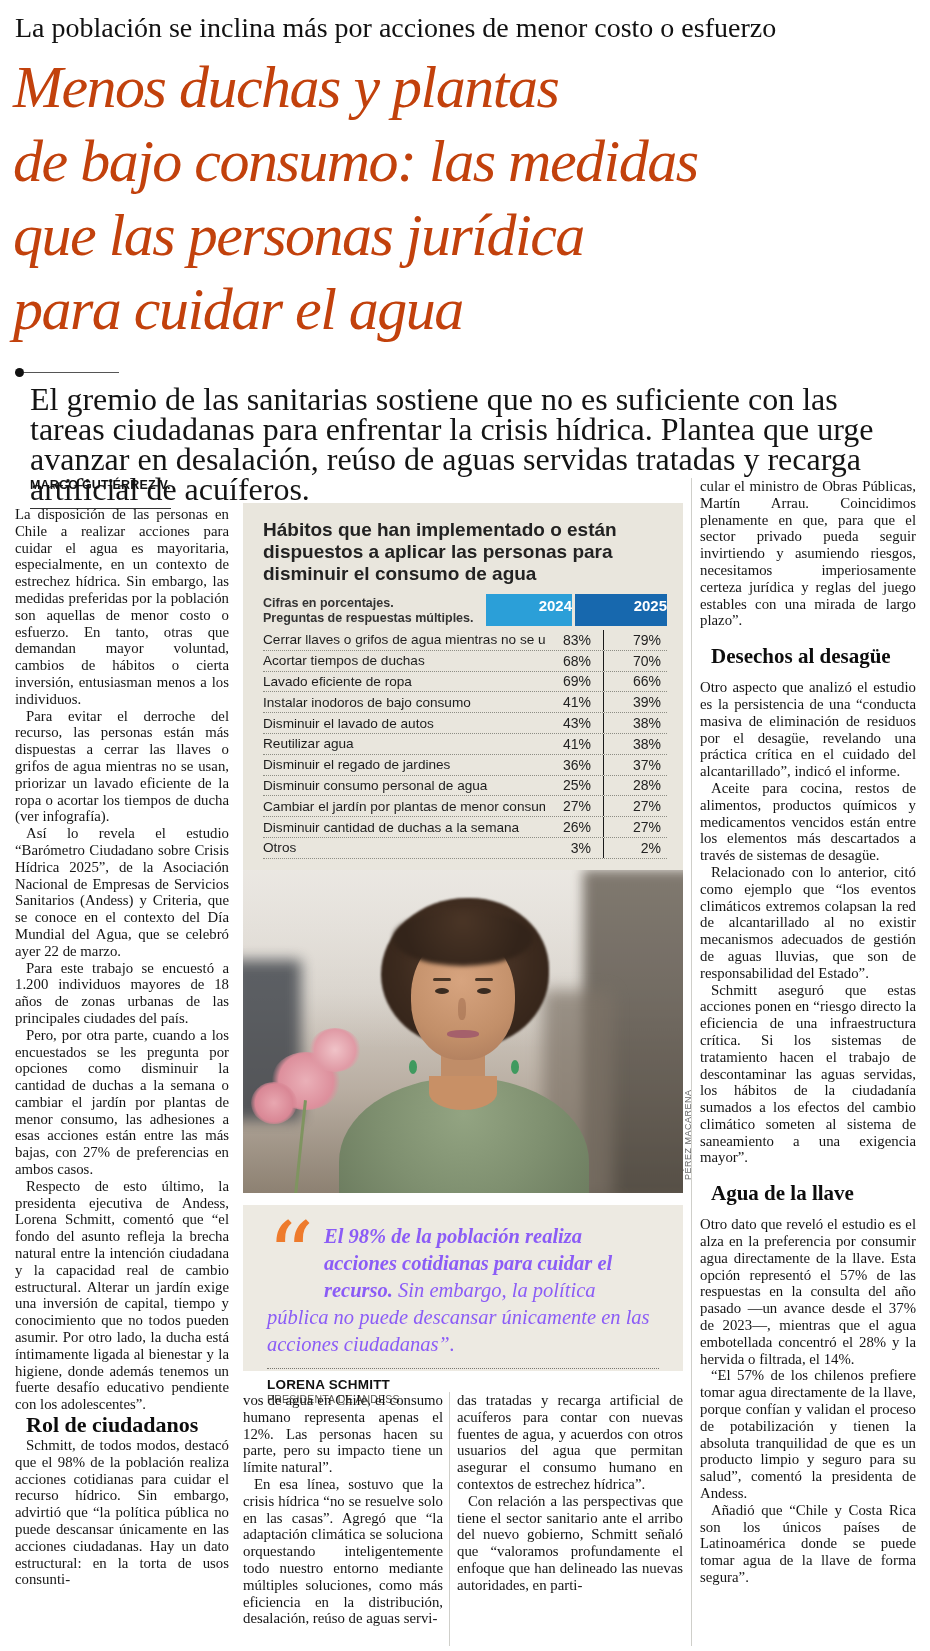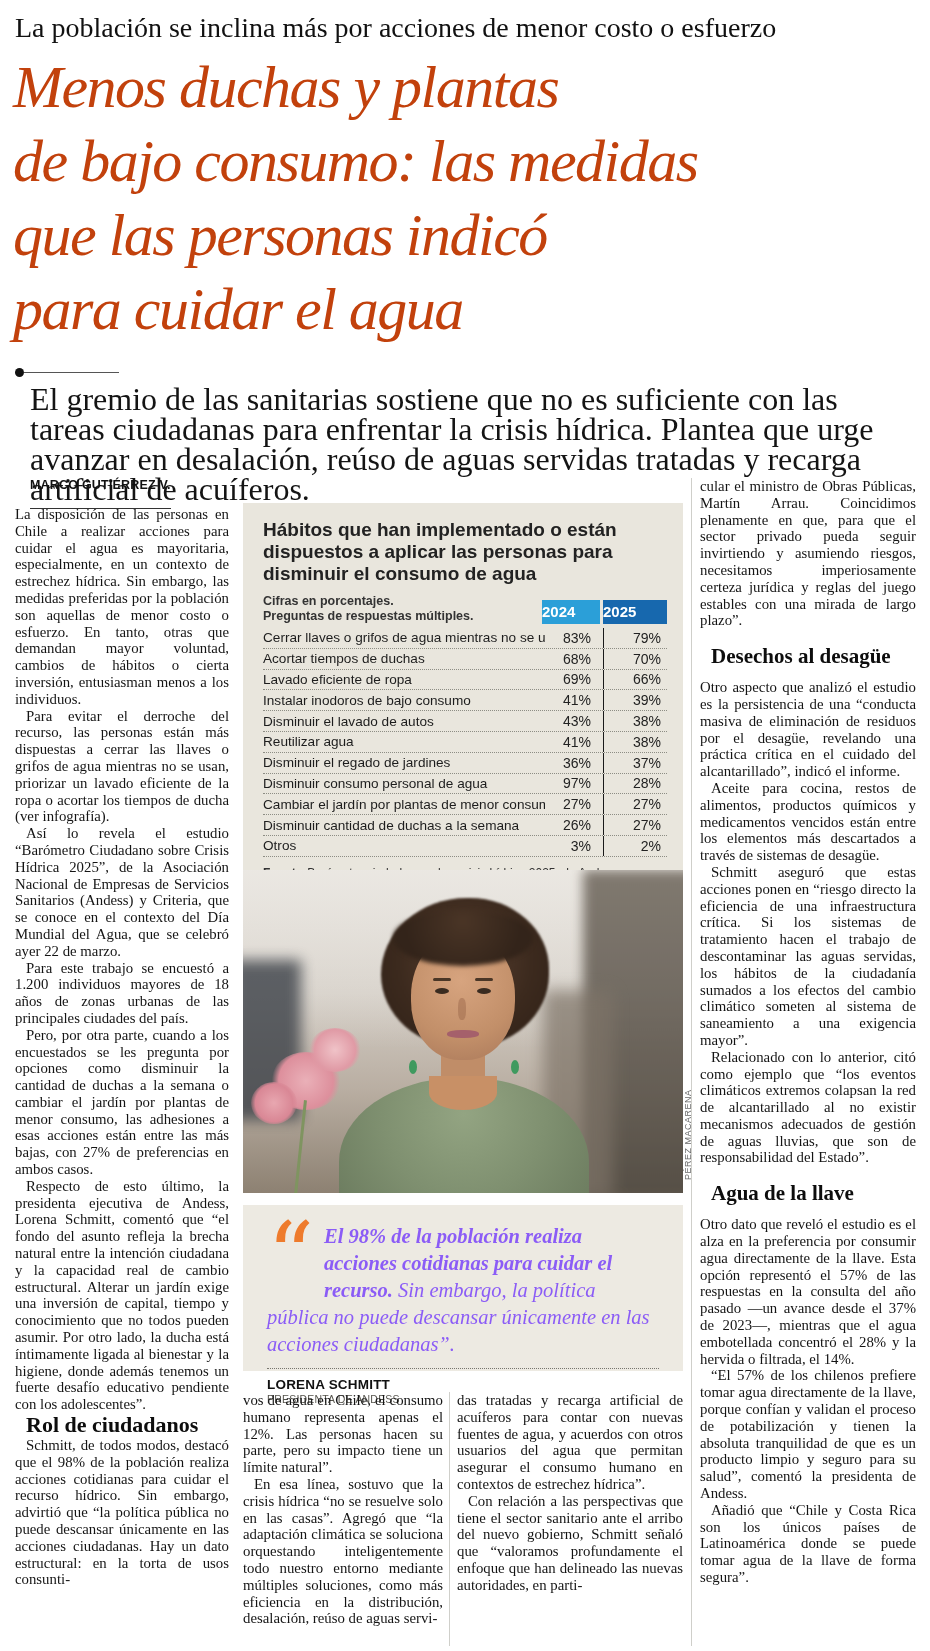--- a/index.html
+++ b/index.html
@@ -25,22 +25,22 @@
   .subhead{font-weight:700;font-size:22px;line-height:24px;text-align:left;text-indent:0;
            margin:16px 0 12px;color:#0d0d0d;}
   .col4 .subhead{font-size:21px;margin:15px 0 11px;}
   .vrule-main{position:absolute;left:691px;top:478px;width:1px;height:1168px;background:#cfcfca;}
   
   .chart{position:absolute;left:243px;top:503px;width:440px;height:372px;background:#e9e6dd;
          box-sizing:border-box;padding:16px 16px 10px 20px;font-family:"Liberation Sans",sans-serif;}
   .chart-title{font-size:19px;line-height:22px;font-weight:700;color:#222;margin-bottom:9px;}
   .chart-head{display:flex;align-items:flex-end;margin-bottom:4px;}
   .chart-notes{flex:1;font-size:12.5px;line-height:15px;font-weight:700;color:#333;}
-  .chip{width:58px;height:24px;line-height:24px;text-align:left;color:#fff;font-weight:700;
-        font-size:15px;}
+  .chip{width:58px;height:32px;line-height:24px;text-align:right;color:#fff;font-weight:700;
+        font-size:15px;padding-left:28px;}
   .chip.y1{background:#2b9fd8;margin-right:3px;}
   .chip.y2{background:#1768ae;width:64px;}
   .t-row{display:flex;align-items:center;height:19.8px;border-bottom:1px dotted #8d8d84;}
   .t-label{flex:1;font-size:13.6px;color:#1d1d1d;white-space:nowrap;overflow:hidden;}
   .t-v1{width:58px;text-align:right;box-sizing:border-box;padding-right:12px;font-size:14px;color:#222;}
   .t-v2{width:64px;text-align:right;box-sizing:border-box;padding-right:6px;font-size:14px;color:#222;
         border-left:1px solid #1a1a1a;height:100%;display:flex;align-items:center;justify-content:flex-end;}
   .chart-source{margin-top:9px;font-size:12px;color:#333;}
   .chart-source b{margin-right:5px;}
   
@@ -97,21 +97,21 @@
 </head>
 <body>
 
 <div id="page">
 
   <div class="kicker">La población se inclina más por acciones de menor costo o esfuerzo</div>
 
   <div class="headline">
     <div>Menos duchas y plantas</div>
     <div>de bajo consumo: las medidas</div>
-    <div>que las personas indicó</div>
+    <div>que las personas jurídica</div>
     <div>para cuidar el agua</div>
   </div>
 
   <div class="hl-rule">
     <span class="dot"></span>
     <span class="line"></span>
   </div>
 
   <div class="deck">El gremio de las sanitarias sostiene que no es suficiente con las tareas ciudadanas para enfrentar la crisis hídrica. Plantea que urge avanzar en desalación, reúso de aguas servidas tratadas y recarga artificial de acuíferos.</div>
 
@@ -169,21 +169,21 @@
           <span class="t-v1">41%</span>
           <span class="t-v2">38%</span>
         </div>
       <div class="t-row">
           <span class="t-label">Disminuir el regado de jardines</span>
           <span class="t-v1">36%</span>
           <span class="t-v2">37%</span>
         </div>
       <div class="t-row">
           <span class="t-label">Disminuir consumo personal de agua</span>
-          <span class="t-v1">97%</span>
+          <span class="t-v1">25%</span>
           <span class="t-v2">28%</span>
         </div>
       <div class="t-row">
           <span class="t-label">Cambiar el jardín por plantas de menor consumo</span>
           <span class="t-v1">27%</span>
           <span class="t-v2">27%</span>
         </div>
       <div class="t-row">
           <span class="t-label">Disminuir cantidad de duchas a la semana</span>
           <span class="t-v1">26%</span>
@@ -248,21 +248,21 @@
     <p>Con relación a las perspectivas que tiene el sector sanitario ante el arribo del nuevo gobierno, Schmitt señaló que “valoramos profundamente el enfoque que han delineado las nuevas autoridades, en parti-</p>
   </div>
 
   <div class="vrule-main"></div>
 
   <div class="col4 bodytext">
     <p class="cont">cular el ministro de Obras Públicas, Martín Arrau. Coincidimos plenamente en que, para que el sector privado pueda seguir invirtiendo y asumiendo riesgos, necesitamos imperiosamente certeza jurídica y reglas del juego estables con una mirada de largo plazo”.</p>
     <p class="subhead">Desechos al desagüe</p>
     <p class="cont">Otro aspecto que analizó el estudio es la persistencia de una “conducta masiva de eliminación de residuos por el desagüe, revelando una práctica crítica en el cuidado del alcantarillado”, indicó el informe.</p>
     <p>Aceite para cocina, restos de alimentos, productos químicos y medicamentos vencidos están entre los elementos más descartados a través de sistemas de desagüe.</p>
+    <p>Relacionado con lo anterior, citó como ejemplo que “los eventos climáticos extremos colapsan la red de alcantarillado al no existir mecanismos adecuados de gestión de aguas lluvias, que son de responsabilidad del Estado”.</p>
     <p>Schmitt aseguró que estas acciones ponen en “riesgo directo la eficiencia de una infraestructura crítica. Si los sistemas de tratamiento hacen el trabajo de descontaminar las aguas servidas, los hábitos de la ciudadanía sumados a los efectos del cambio climático someten al sistema de saneamiento a una exigencia mayor”.</p>
-    <p>Relacionado con lo anterior, citó como ejemplo que “los eventos climáticos extremos colapsan la red de alcantarillado al no existir mecanismos adecuados de gestión de aguas lluvias, que son de responsabilidad del Estado”.</p>
     <p class="subhead">Agua de la llave</p>
     <p class="cont">Otro dato que reveló el estudio es el alza en la preferencia por consumir agua directamente de la llave. Esta opción representó el 57% de las respuestas en la consulta del año pasado —un avance desde el 37% de 2023—, mientras que el agua embotellada concentró el 28% y la hervida o filtrada, el 14%.</p>
     <p>“El 57% de los chilenos prefiere tomar agua directamente de la llave, porque confían y validan el proceso de potabilización y tienen la absoluta tranquilidad de que es un producto limpio y seguro para su salud”, comentó la presidenta de Andess.</p>
     <p>Añadió que “Chile y Costa Rica son los únicos países de Latinoamérica donde se puede tomar agua de la llave de forma segura”.</p>
   </div>
 
 </div>
 
 </body></html>

